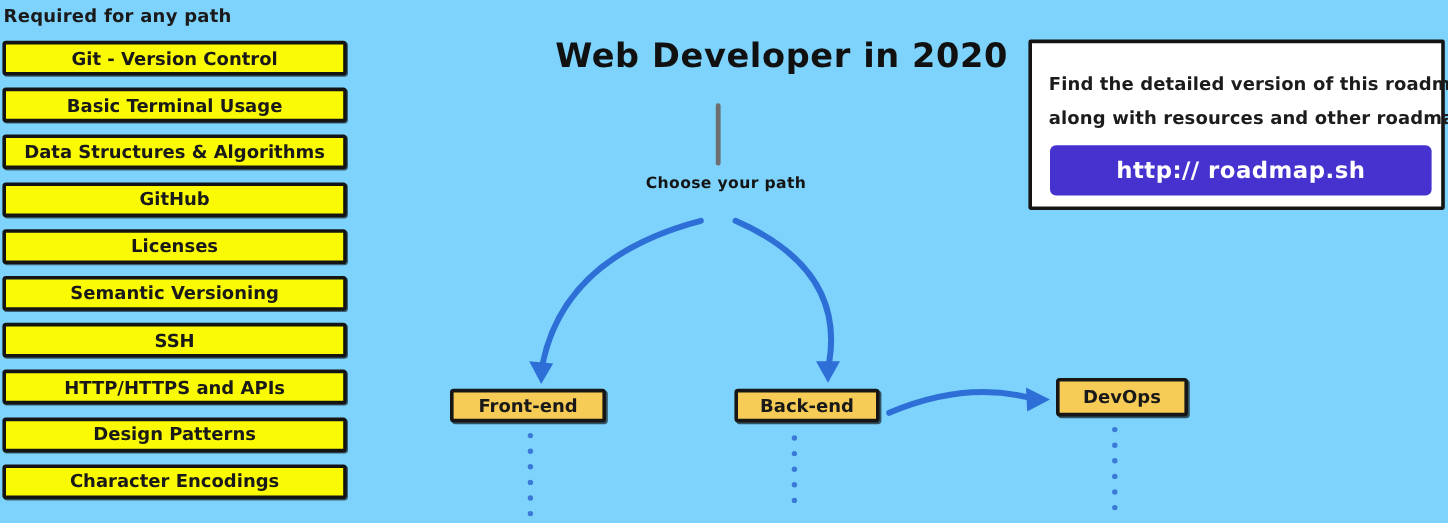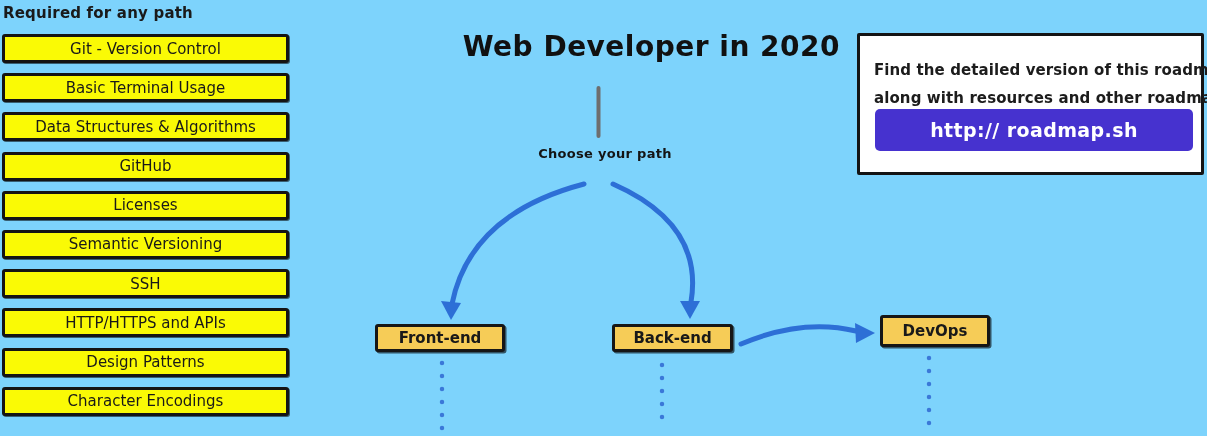--- a/index.html
+++ b/index.html
@@ -33,21 +33,21 @@
     width: 287px;
     height: 29px;
     margin-bottom: 10.2px;
     background: #fafa05;
     border: 3px solid #141414;
     border-radius: 3px;
     display: flex;
     align-items: center;
     justify-content: center;
     font-size: 15px;
-    font-weight: 400;
+    font-weight: 700;
     color: #191919;
     box-shadow: 1px 1px 0 rgba(0,0,0,0.55);
   }
 
   
   .page-title {
     position: absolute;
     left: 360px;
     top: 30px;
     width: 480px;
@@ -105,21 +105,21 @@
     font-size: 15px;
     font-weight: 600;
     color: #1c1c1c;
     line-height: 28px;
     white-space: nowrap;
     letter-spacing: 0.1px;
   }
   .info-button {
     position: absolute;
     left: 15px;
-    top: 73px;
+    top: 85px;
     width: 318px;
     height: 42px;
     background: #4632cf;
     border: none;
     border-radius: 5px;
     color: #ffffff;
     font-family: "DejaVu Sans", "Liberation Sans", sans-serif;
     font-size: 19px;
     font-weight: bold;
     letter-spacing: 0.4px;

